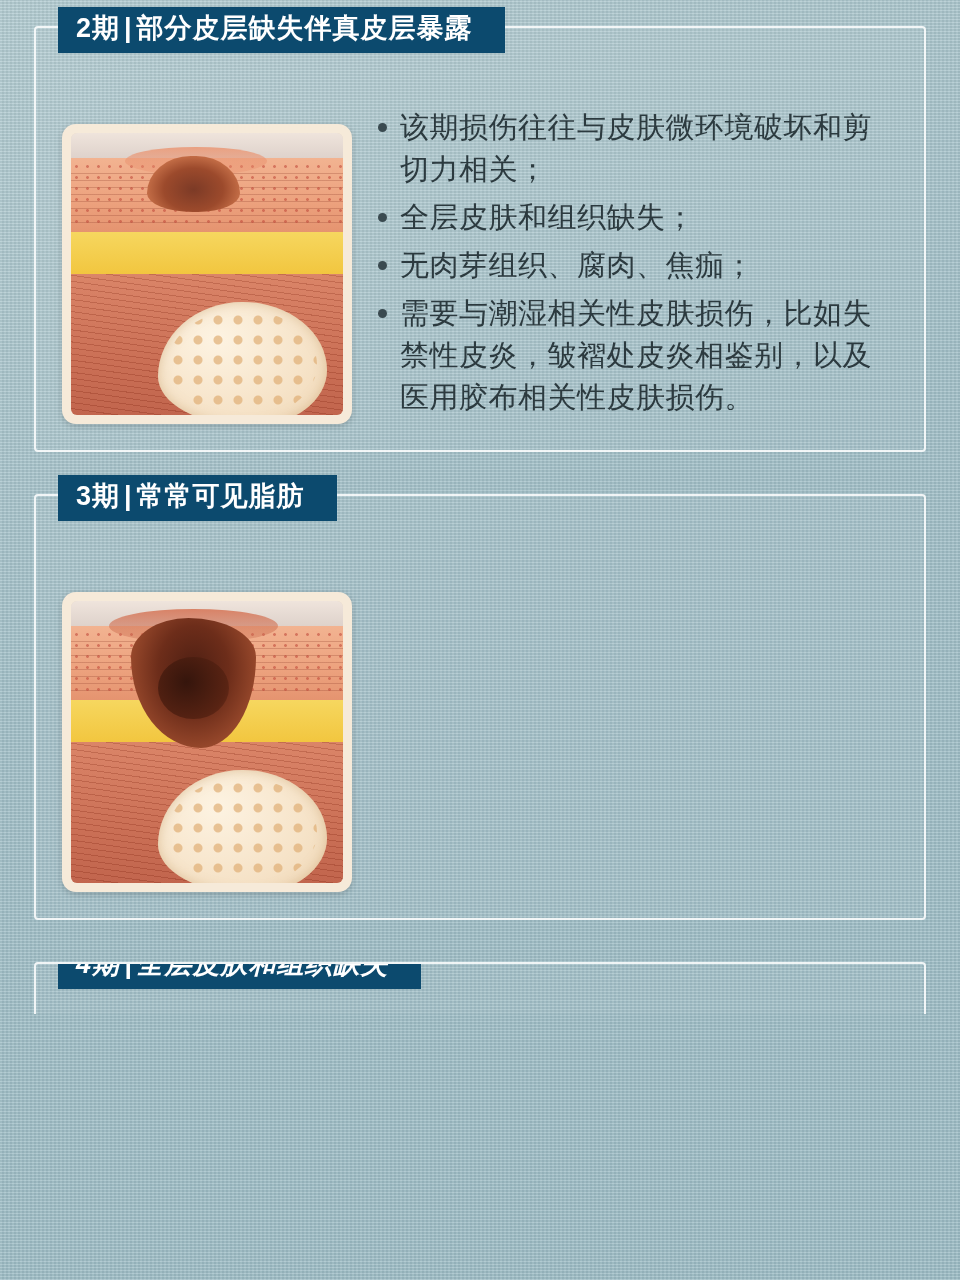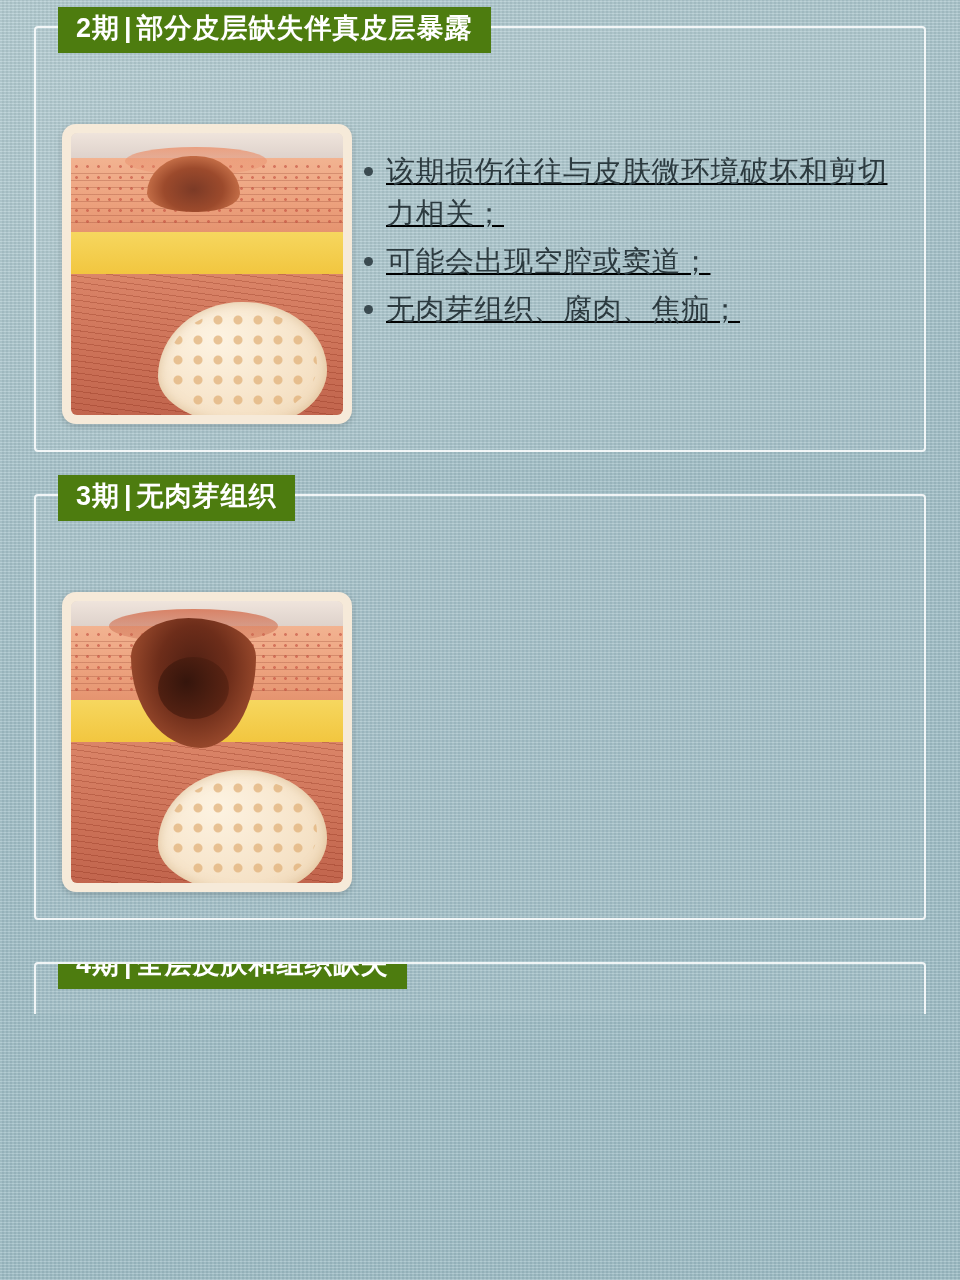--- a/index.html
+++ b/index.html
@@ -43,40 +43,39 @@
     margin-bottom: 42px;
     padding: 34px 26px 26px 26px;
     background: rgba(255,255,255,0.045);
   }
 
   
   .section-heading {
     position: absolute;
     top: -21px;
     left: 22px;
-    background: #4d7c0f;
+    background: #0c4a6e;
     color: #ffffff;
     font-size: 27px;
     font-weight: bold;
     letter-spacing: 1px;
-    padding: 7px 18px 9px 18px;
+    padding: 7px 32px 9px 18px;
     white-space: nowrap;
     line-height: 1.1;
   }
   .section-heading .sep {
     display: inline-block;
     padding: 0 4px;
     font-weight: bold;
   }
 
   .section-body {
     display: flex;
-    align-items: center;
-    gap: 8px;
-    text-decoration: underline;
+    align-items: flex-end;
+    gap: 22px;
   }
 
   
   .figure {
     flex: 0 0 auto;
     width: 290px;
     height: 300px;
     background: #f6ead9;
     border-radius: 14px;
     padding: 9px;
@@ -216,20 +215,21 @@
   .section-last {
     position: relative;
     border: 2px solid rgba(255,255,255,0.85);
     border-bottom: none;
     border-radius: 4px 4px 0 0;
     box-sizing: border-box;
     padding: 34px 26px 0 26px;
     height: 52px;
     background: rgba(255,255,255,0.045);
     overflow: hidden;
+    font-style: italic;
   }
 </style>
 </head>
 <body>
 
 <div class="bg-texture"></div>
 
 <div class="page">
 
   <div class="section">
@@ -248,29 +248,30 @@
           <div class="striations"></div>
           <div class="blob">
             <div class="cells"></div>
           </div>
           <div class="wound2-rim"></div>
           <div class="wound2"></div>
         </div>
       </div>
       <ul class="bullets">
         <li>该期损伤往往与皮肤微环境破坏和剪切力相关；</li>
-        <li>可能会出现空腔或窦道；</li>
+        <li>全层皮肤和组织缺失；</li>
         <li>无肉芽组织、腐肉、焦痂；</li>
+        <li>需要与潮湿相关性皮肤损伤，比如失禁性皮炎，皱褶处皮炎相鉴别，以及医用胶布相关性皮肤损伤。</li>
       </ul>
     </div>
   </div>
 
   <div class="section">
     <div class="section-heading">
-      <span>3期</span><span class="sep">|</span><span>无肉芽组织</span>
+      <span>3期</span><span class="sep">|</span><span>常常可见脂肪</span>
     </div>
     <div class="section-body">
       <div class="figure">
         <div class="canvas">
           <div class="layer l-epi"></div>
           <div class="layer l-derm"></div>
           <div class="dermis-lines"></div>
           <div class="dermis-dots"></div>
           <div class="layer l-fat"></div>
           <div class="layer l-musc"></div>

